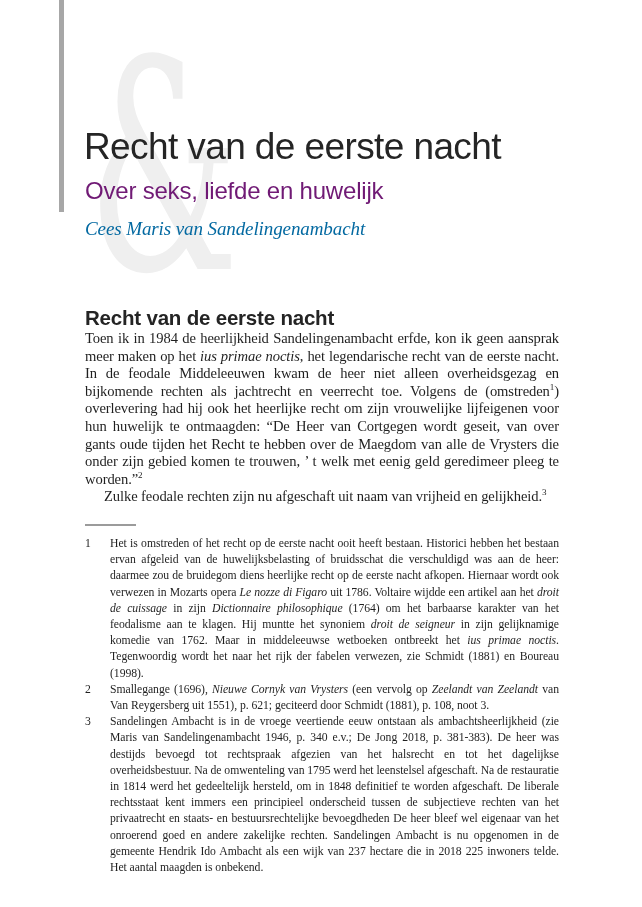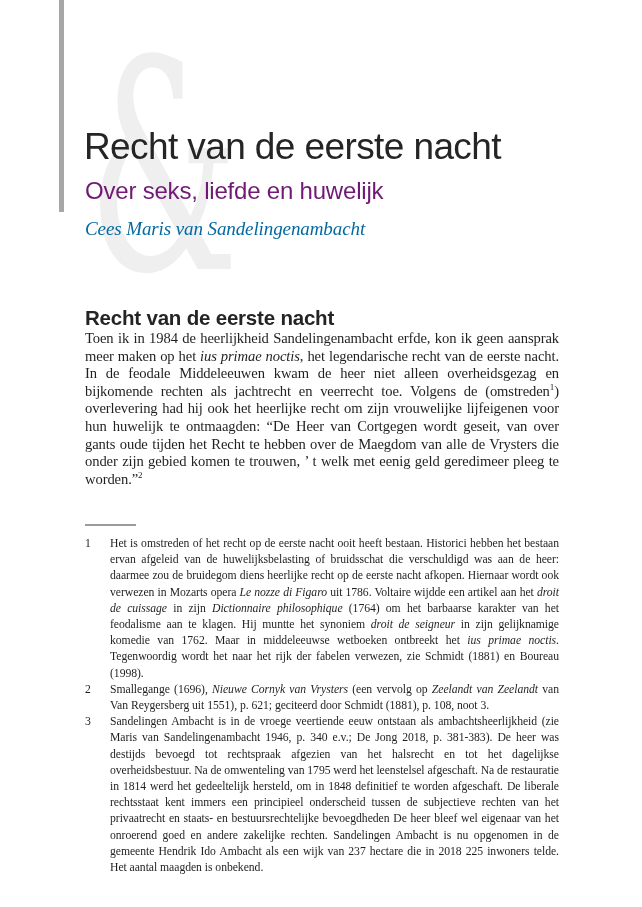--- a/index.html
+++ b/index.html
@@ -121,20 +121,21 @@
     <h1 class="chapter-title">Recht van de eerste nacht</h1>
 
     <h2 class="chapter-subtitle">Over seks, liefde en huwelijk</h2>
 
     <div class="author">Cees Maris van Sandelingenambacht</div>
 
     <h3 class="section-heading">Recht van de eerste nacht</h3>
 
     <div class="body-text">
         <p class="">Toen ik in 1984 de heerlijkheid Sandelingenambacht erfde, kon ik geen aansprak meer maken op het <em>ius primae noctis</em>, het legendarische recht van de eerste nacht. In de feodale Middeleeuwen kwam de heer niet alleen overheidsgezag en bijkomende rechten als jachtrecht en veerrecht toe. Volgens de (omstreden<sup class="fn-ref">1</sup>) overlevering had hij ook het heerlijke recht om zijn vrouwelijke lijfeigenen voor hun huwelijk te ontmaagden: “De Heer van Cortgegen wordt geseit, van over gants oude tijden het Recht te hebben over de Maegdom van alle de Vrysters die onder zijn gebied komen te trouwen, ’ t welk met eenig geld geredimeer pleeg te worden.”<sup class="fn-ref">2</sup></p>
+        <p class="indented">Zulke feodale rechten zijn nu afgeschaft uit naam van vrijheid en gelijkheid.<sup class="fn-ref">3</sup></p>
       </div>
 
     <div class="fn-rule" style="background: rgb(155, 155, 155);"></div>
 
     <div class="footnotes">
         <div class="footnote"><span class="fn-num">1</span><span>Het is omstreden of het recht op de eerste nacht ooit heeft bestaan. Historici hebben het bestaan ervan afgeleid van de huwelijksbelasting of bruidsschat die verschuldigd was aan de heer: daarmee zou de bruidegom diens heerlijke recht op de eerste nacht afkopen. Hiernaar wordt ook verwezen in Mozarts opera <em>Le nozze di Figaro</em> uit 1786. Voltaire wijdde een artikel aan het <em>droit de cuissage</em> in zijn <em>Dictionnaire philosophique</em> (1764) om het barbaarse karakter van het feodalisme aan te klagen. Hij muntte het synoniem <em>droit de seigneur</em> in zijn gelijknamige komedie van 1762. Maar in middeleeuwse wetboeken ontbreekt het <em>ius primae noctis</em>. Tegenwoordig wordt het naar het rijk der fabelen verwezen, zie Schmidt (1881) en Boureau (1998).</span></div>
         <div class="footnote"><span class="fn-num">2</span><span>Smallegange (1696), <em>Nieuwe Cornyk van Vrysters</em> (een vervolg op <em>Zeelandt van Zeelandt</em> van Van Reygersberg uit 1551), p. 621; geciteerd door Schmidt (1881), p. 108, noot 3.</span></div>
         <div class="footnote"><span class="fn-num">3</span><span>Sandelingen Ambacht is in de vroege veertiende eeuw ontstaan als ambachtsheerlijkheid (zie Maris van Sandelingenambacht 1946, p. 340 e.v.; De Jong 2018, p. 381-383). De heer was destijds bevoegd tot rechtspraak afgezien van het halsrecht en tot het dagelijkse overheidsbestuur. Na de omwenteling van 1795 werd het leenstelsel afgeschaft. Na de restauratie in 1814 werd het gedeeltelijk hersteld, om in 1848 definitief te worden afgeschaft. De liberale rechtsstaat kent immers een principieel onderscheid tussen de subjectieve rechten van het privaatrecht en staats- en bestuursrechtelijke bevoegdheden De heer bleef wel eigenaar van het onroerend goed en andere zakelijke rechten. Sandelingen Ambacht is nu opgenomen in de gemeente Hendrik Ido Ambacht als een wijk van 237 hectare die in 2018 225 inwoners telde. Het aantal maagden is onbekend.</span></div>
       </div>
 

